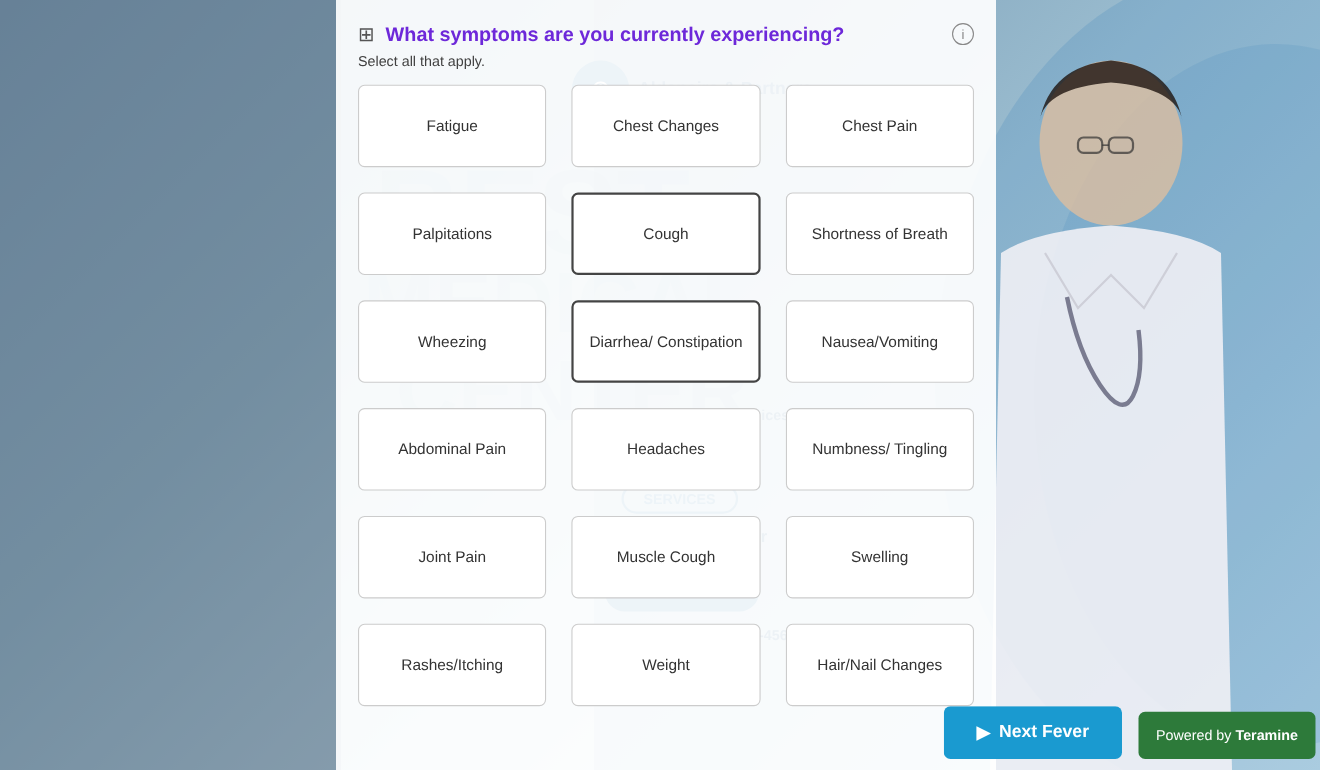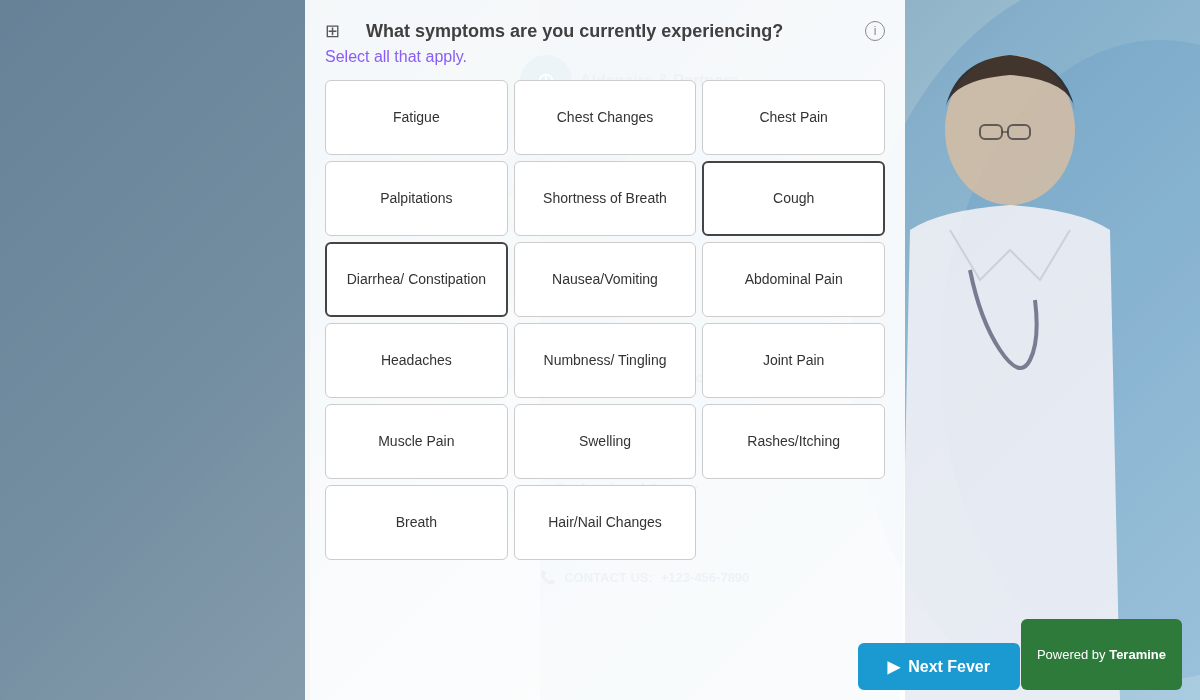--- a/index.html
+++ b/index.html
@@ -205,50 +205,49 @@
     }
 
     .modal-title-icon {
       color: #555;
       font-size: 18px;
     }
 
     .modal-title {
       font-size: 18px;
       font-weight: 700;
-      color: #404040;
+      color: #6d28d9;
       flex: 1;
-      margin-left: 16px;
     }
 
     .info-icon {
       color: #888;
       font-size: 16px;
       cursor: pointer;
       border: 1.5px solid #888;
       border-radius: 50%;
       width: 20px;
       height: 20px;
       display: flex;
       align-items: center;
       justify-content: center;
       font-size: 12px;
     }
 
     .modal-subtitle {
-      font-size: 16px;
-      color: #8b5cf6;
+      font-size: 13px;
+      color: #404040;
       margin-bottom: 14px;
     }
 
     
     .symptoms-grid {
       display: grid;
       grid-template-columns: repeat(3, 1fr);
-      gap: 6px;
+      gap: 23px;
     }
 
     .symptom-btn {
       border: 1.5px solid #ccc;
       background: white;
       border-radius: 6px;
       padding: 18px 10px;
       font-size: 14px;
       font-weight: 500;
       color: #333;
@@ -282,25 +281,25 @@
       border: none;
       display: flex;
       align-items: center;
       gap: 8px;
     }
 
     
     .powered-by {
       position: absolute;
       bottom: 10px;
-      right: 18px;
+      right: 4px;
       z-index: 20;
       background: #2d7a3a;
       color: white;
-      padding: 28px 16px;
+      padding: 14px 16px;
       border-radius: 6px;
       font-size: 13px;
       cursor: pointer;
     }
 
     .powered-by span.teramine {
       font-weight: 700;
     }
 
     
@@ -380,32 +379,33 @@
       <div class="info-icon">i</div>
     </div>
 
     <div class="modal-subtitle">Select all that apply.</div>
 
     <div class="symptoms-grid" id="symptoms-grid">
     <button class="symptom-btn">Fatigue</button>
         <button class="symptom-btn">Chest Changes</button>
         <button class="symptom-btn">Chest Pain</button>
         <button class="symptom-btn">Palpitations</button>
+        <button class="symptom-btn highlighted">Cough</button>
         <button class="symptom-btn">Shortness of Breath</button>
-        <button class="symptom-btn highlighted">Cough</button>
+        <button class="symptom-btn">Wheezing</button>
         <button class="symptom-btn highlighted">Diarrhea/ Constipation</button>
         <button class="symptom-btn">Nausea/Vomiting</button>
         <button class="symptom-btn">Abdominal Pain</button>
         <button class="symptom-btn">Headaches</button>
         <button class="symptom-btn">Numbness/ Tingling</button>
         <button class="symptom-btn">Joint Pain</button>
-        <button class="symptom-btn">Muscle Pain</button>
+        <button class="symptom-btn">Muscle Cough</button>
         <button class="symptom-btn">Swelling</button>
         <button class="symptom-btn">Rashes/Itching</button>
-        <button class="symptom-btn">Breath</button>
+        <button class="symptom-btn">Weight</button>
         <button class="symptom-btn">Hair/Nail Changes</button>
       </div>
 
   </div>
 </div>
 
 <button class="next-step-btn">
   <span>▶</span>
   <span>Next Fever</span>
 </button>

